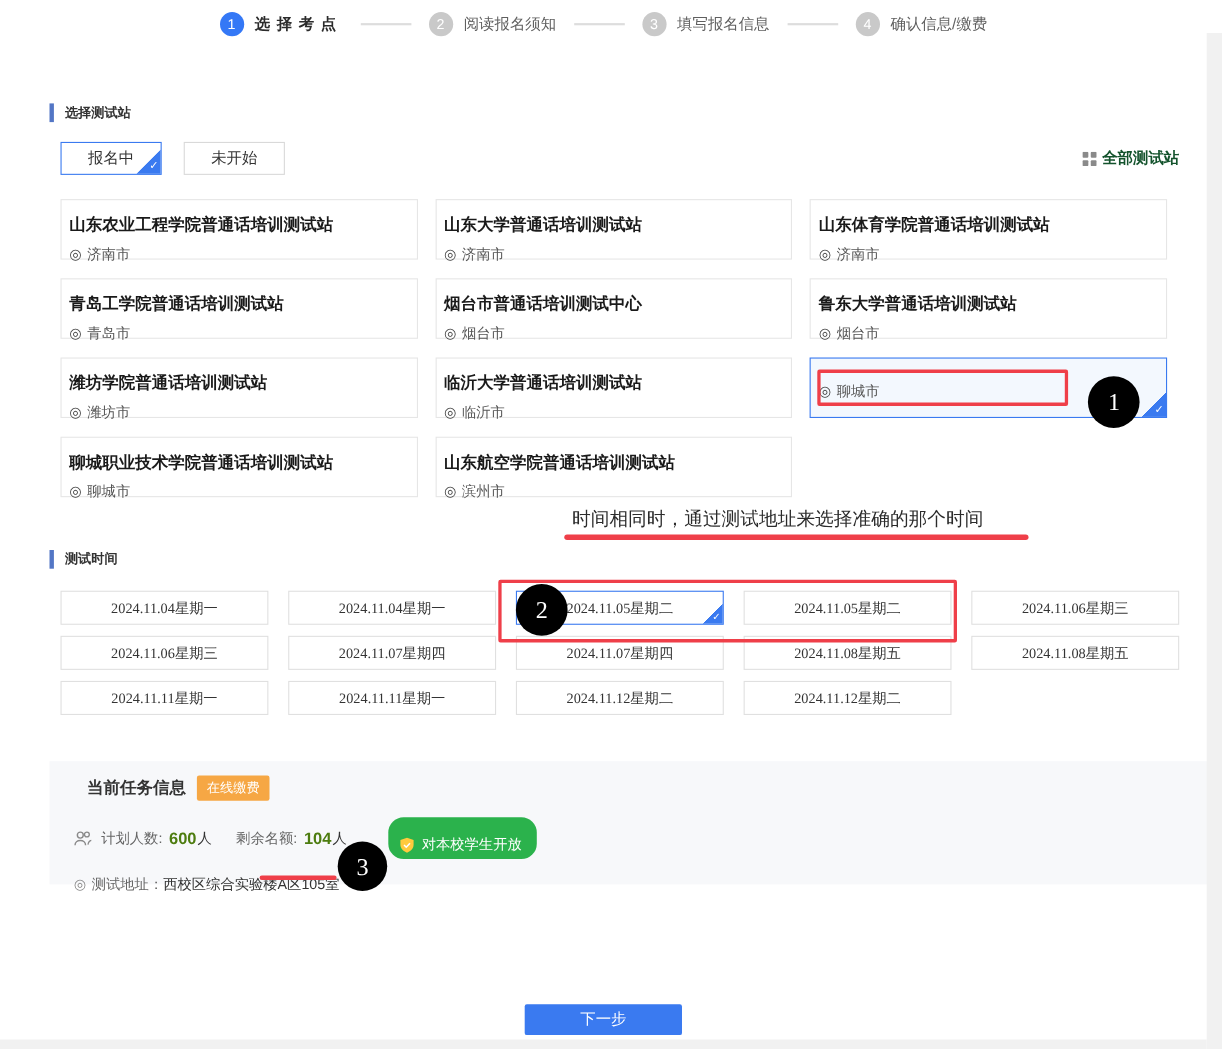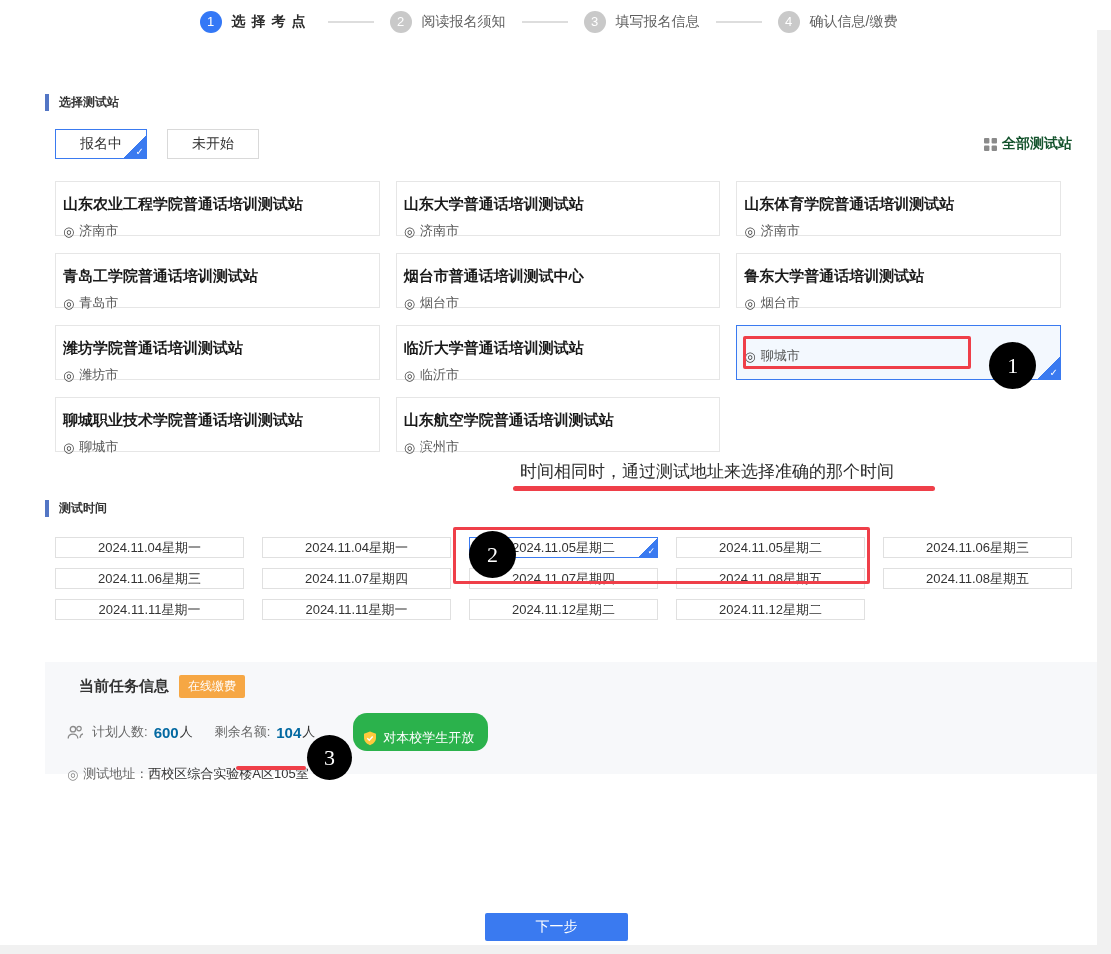--- a/index.html
+++ b/index.html
@@ -53,44 +53,44 @@
   .card .anno-rect { left:6px; top:10px; width:228px; height:33px; }
   .card .anno-circle { left:252px; top:16px; }
 
   
   .note-row { position:relative; height:48px; }
   .note-text { position:absolute; left:475px; top:8px; font-size:17px; color:#2b2b2b; white-space:nowrap; }
   .note-underline { position:absolute; left:468px; top:34px; width:422px; height:5px; background:#ef3f49; border-radius:3px; }
 
   
   .dates { position:relative; margin-left:10px; margin-top:20px; width:1017px; display:grid; grid-template-columns:repeat(5,1fr); column-gap:18px; row-gap:10px; }
-  .date-btn { position:relative; height:21px; border:1px solid #e0e0e0; background:#fff; display:flex; align-items:center; justify-content:center; font-size:13px; color:#333; cursor:pointer; }
+  .date-btn { position:relative; height:31px; border:1px solid #e0e0e0; background:#fff; display:flex; align-items:center; justify-content:center; font-size:13px; color:#333; cursor:pointer;font-family:Liberation Serif, serif; }
   .date-btn.selected { border-color:#3a7af0; }
   .dates .anno-rect { left:398px; top:-10px; width:417px; height:57px; }
   .dates .anno-circle { left:414px; top:-6px; }
 
   
   .task-panel { position:relative; margin-top:42px; width:1055px; height:112px; background:#f7f8fa; padding:13px 0 0 22px; }
   .task-head { display:flex; align-items:center; }
   .task-title { font-size:15px; font-weight:bold; color:#333;margin-left:12px; }
   .badge-orange { margin-left:10px; background:#f6a744; color:#fff; font-size:12px; padding:3px 9px; border-radius:2px; }
   .task-stats { margin-top:15px; display:flex; align-items:center; font-size:13px; color:#666; }
   .task-stats svg { margin-right:8px; }
-  .stat-val { color:#0369a1; font-weight:bold; font-size:15px; margin:0 1px 0 6px; }
+  .stat-val { color:#4d7c0f; font-weight:bold; font-size:15px; margin:0 1px 0 6px; }
   .stat-unit { color:#333; }
   .stat-gap { margin-left:22px; }
   .badge-green { margin-left:38px; background:#2bb24c; color:#fff; font-size:13px; padding:16px 14px 4px 10px; border-radius:14px; display:flex; align-items:center; }
   .badge-green svg { margin-right:6px; }
   .task-addr { margin-top:14px; display:flex; align-items:center; font-size:13px; color:#666; }
   .addr-val { color:#333; }
   .addr-underline { position:absolute; left:191px; top:104px; width:70px; height:4px; background:#ef3f49; border-radius:2px; }
   .task-panel .anno-circle { left:262px; top:73px; width:45px; height:45px; }
 
   
-  .footer { position:absolute; left:8px; bottom:9px; width:1097px; height:42px; background:#fff; display:flex; justify-content:center; align-items:flex-start; padding-top:10px; }
+  .footer { position:absolute; left:0; bottom:9px; width:1097px; height:42px; background:#fff; display:flex; justify-content:center; align-items:flex-start; padding-top:10px; }
   .next-btn { width:143px; height:28px; background:#3a7af0; color:#fff; font-size:14px; border:none; border-radius:2px; cursor:pointer; font-family:inherit; }
 </style>
 </head>
 <body>
 
 <div class="page">
 
   <div class="stepper">
     <div class="step active">
       <span class="step-circle">1</span>

